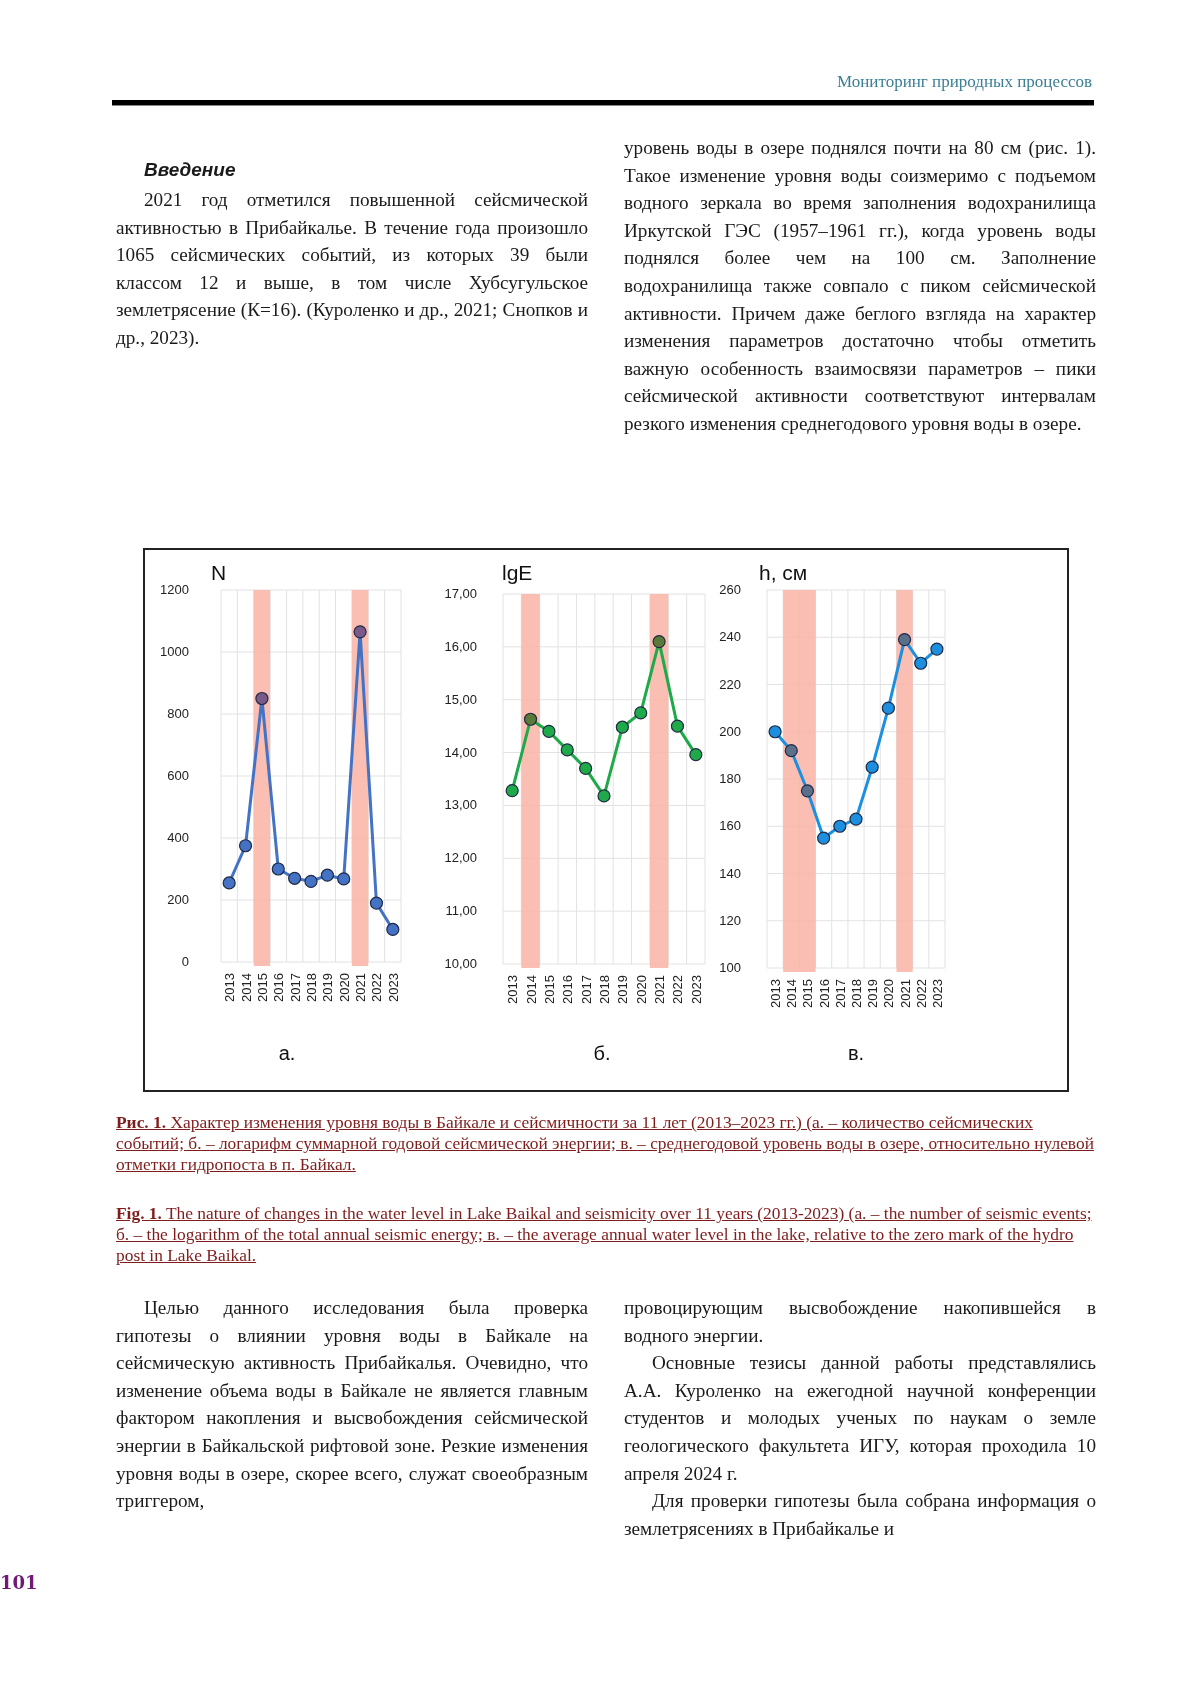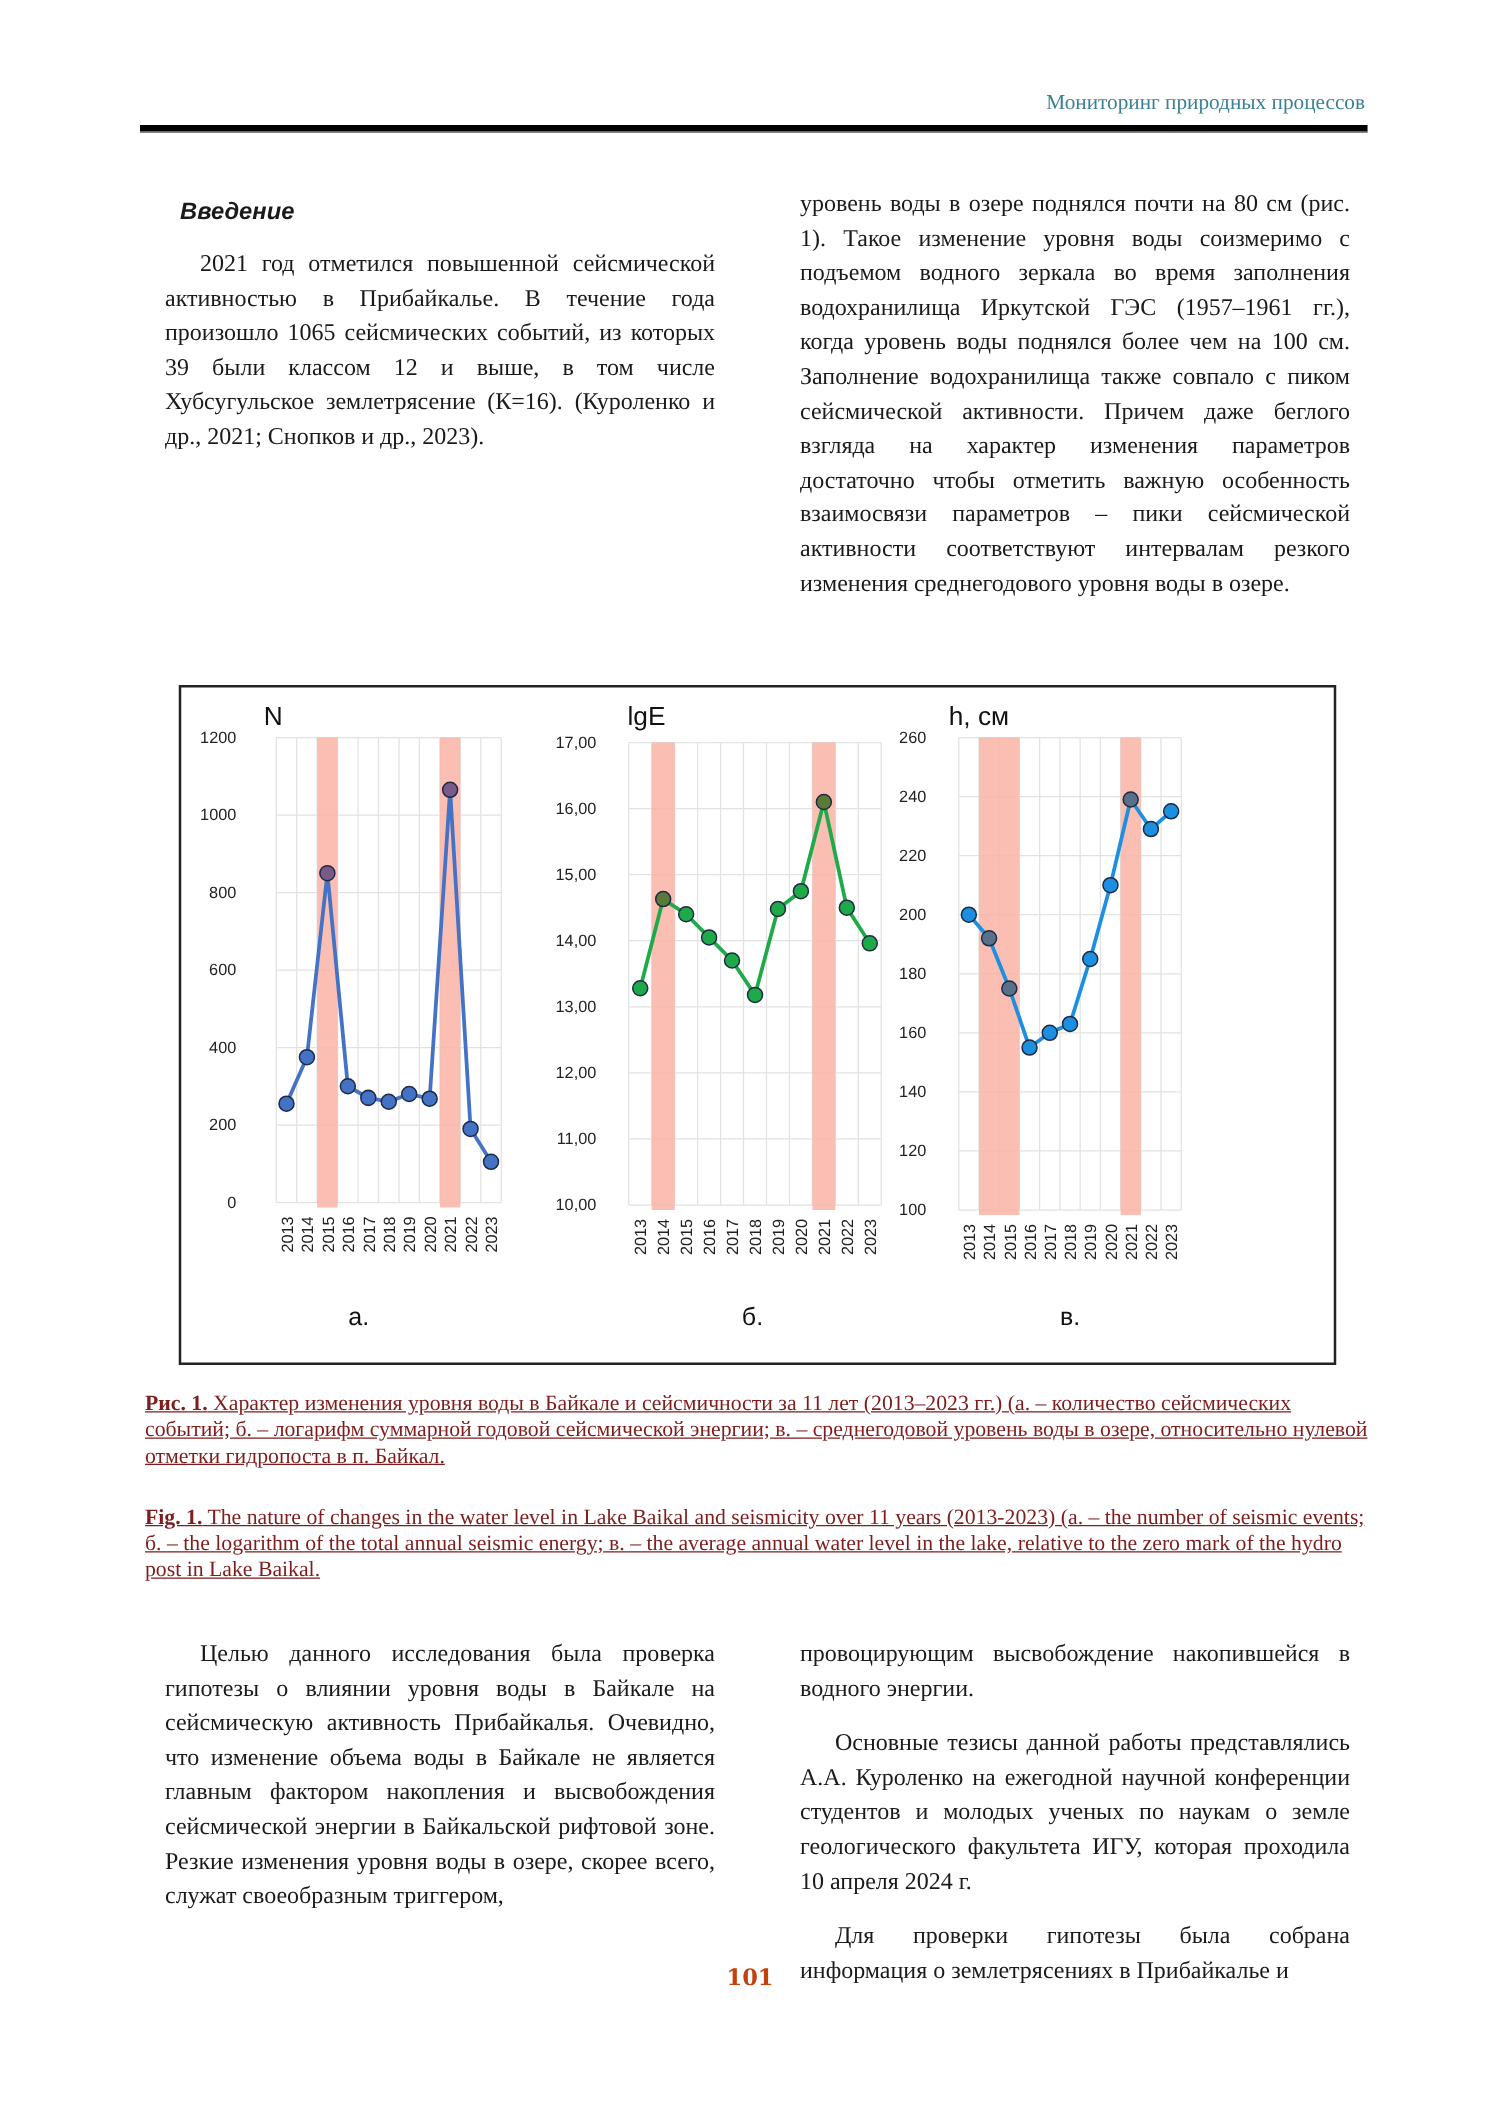--- a/index.html
+++ b/index.html
@@ -1,33 +1,33 @@
 <!DOCTYPE html>
 <html><head>
 <meta charset="utf-8">
 <style>
   html, body { margin: 0; padding: 0; background: #ffffff; }
   body { width: 1200px; height: 1698px; position: relative; overflow: hidden; font-family: "Liberation Serif", serif; color: #1a1a1a; }
   .running-head { position: absolute; top: 72px; right: 108px; font-size: 17px; color: #3a7f95; font-family: "Liberation Serif", serif; }
   .head-rule { position: absolute; top: 100px; left: 112px; width: 982px; height: 5px; background: #000; border-bottom: 1px solid #888; }
   .col { position: absolute; width: 472px; font-size: 19.2px; line-height: 27.6px; text-align: justify; }
-  .col p { margin: 16px; text-indent: 28px; }
+  .col p { margin: 0; text-indent: 28px; }
   .col p.noindent { text-indent: 0; }
   .col-left-top { left: 116px; top: 158px; }
   .col-right-top { left: 624px; top: 134px; }
   .col-left-bot { left: 116px; top: 1294px; }
   .col-right-bot { left: 624px; top: 1294px; }
   .section-title { font-family: "Liberation Sans", sans-serif; font-weight: bold; font-style: italic; font-size: 19px; margin: 0 0 4px 28px; line-height: 24px; }
   .figure-box { position: absolute; left: 143px; top: 548px; width: 922px; height: 540px; border: 2px solid #222; background: #fff; }
   .figure-box svg { position: absolute; left: 0; top: 0; }
   .caption { position: absolute; left: 116px; width: 980px; font-size: 17.4px; line-height: 21px; color: #7f1d1d; font-family: "Liberation Serif", serif; text-decoration: underline; }
   .caption b { font-weight: bold; }
   .caption-ru { top: 1112px; }
   .caption-en { top: 1203px; }
-  .page-number { position: absolute; top: 1572px; left: 0; width: 1200px; text-align: center; font-family: "DejaVu Serif", serif; font-weight: bold; font-size: 18px; color: #c2410c; }
+  .page-number { position: absolute; top: 1572px; left: 0; width: 1200px; text-align: left; font-family: "DejaVu Serif", serif; font-weight: bold; font-size: 18px; color: #701a75; }
   .tick { font-family: "Liberation Sans", sans-serif; font-size: 13px; fill: #222; }
   .axis-title { font-family: "Liberation Sans", sans-serif; font-size: 21px; fill: #111; }
   .panel-label { font-family: "Liberation Sans", sans-serif; font-size: 20px; fill: #111; }
 </style>
 </head>
 <body>
 
 <div class="running-head">Мониторинг природных процессов</div>
 <div class="head-rule"></div>
 

